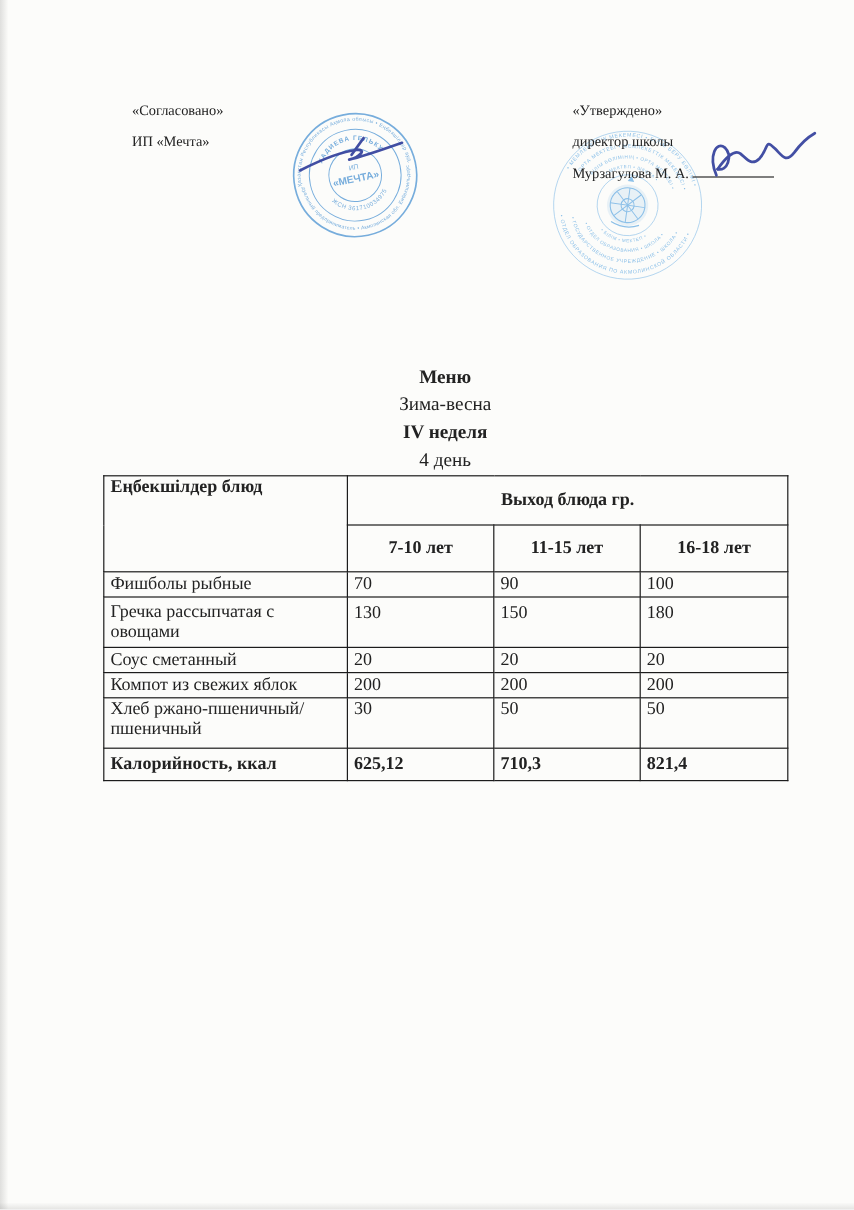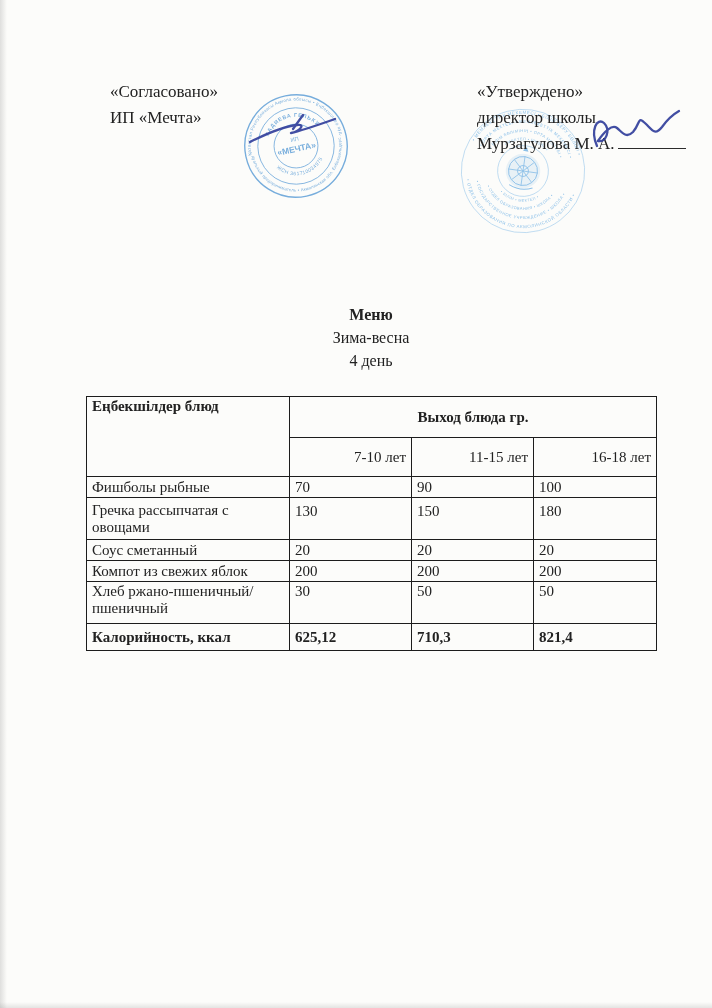--- a/index.html
+++ b/index.html
@@ -12,21 +12,21 @@
     overflow:hidden;
     font-family:"Liberation Serif","DejaVu Serif",serif;
     color:#222;
   }
   .scan-edge-left{position:absolute;left:0;top:0;width:7px;height:100%;
     background:linear-gradient(90deg,rgba(90,90,90,.18),rgba(0,0,0,0));}
   .scan-edge-bottom{position:absolute;left:0;bottom:0;width:100%;height:6px;
     background:linear-gradient(0deg,rgba(90,90,90,.15),rgba(0,0,0,0));}
 
   
-  .approve{position:absolute;font-size:17px;line-height:26px;white-space:nowrap;}
+  .approve{position:absolute;font-size:12px;line-height:26px;white-space:nowrap;}
   .approve-left{left:110px;top:79px;}
   .approve-right{left:477px;top:79px;}
   .uline{display:inline-block;border-bottom:1.4px solid #2b2b2b;height:14px;
     vertical-align:baseline;margin-left:3px;}
   .uline-left{width:86px;}
   .uline-right{width:68px;}
 
   
   .stamp{position:absolute;}
   .stamp-left{left:231px;top:81px;width:130px;height:130px;color:#5a9cd6;opacity:.82;
@@ -43,21 +43,21 @@
 
   
   .menu-table{position:absolute;left:86px;top:396px;border-collapse:collapse;
     width:570px;font-size:15px;table-layout:fixed;}
   .menu-table td{border:1.6px solid #1c1c1c;padding:1px 5px;vertical-align:middle;}
   .menu-table col.c1{width:203px;}
   .menu-table col.c2,.menu-table col.c3{width:122px;}
   .menu-table col.c4{width:123px;}
   td.name-hdr{font-weight:bold;vertical-align:top;height:76px;}
   tr.hdr1 td.group-hdr{font-weight:bold;text-align:center;height:38px;}
-  tr.hdr2 td{font-weight:normal;text-align:right;height:36px;}
+  tr.hdr2 td{font-weight:bold;text-align:center;height:36px;}
   td.name{text-align:left;}
   td.val{}
   tr.r-sm{height:21px;margin-top:24px;}
   tr.r-lg{height:42px;}
   tr.row-grechka td.val{vertical-align:bottom;padding-bottom:19px;}
   tr.row-khleb td{vertical-align:top;}
   tr.total td{font-weight:bold;height:24px;margin-top:44px;}
 </style>
 </head>
 <body>
@@ -141,20 +141,21 @@
       <g>
         <path d="M 597 146 C 590 130, 597 117, 604 123 C 611 130, 606 143, 598 141"></path>
         <path d="M 598 141 C 604 132, 612 124, 617 128 C 622 132, 626 139, 633 132 C 641 123, 637 115, 646 124 C 652 130, 655 136, 662 127 C 667 120, 672 115, 679 111"></path>
       </g>
     </g>
   </svg>
 
   <div class="title-block">
     <div class="bold">Меню</div>
     <div>Зима-весна</div>
+    <div class="bold">IV неделя</div>
     <div>4 день</div>
   </div>
 
   <table class="menu-table">
     <colgroup>
         <col class="c1">
         <col class="c2">
         <col class="c3">
         <col class="c4">
       </colgroup>

